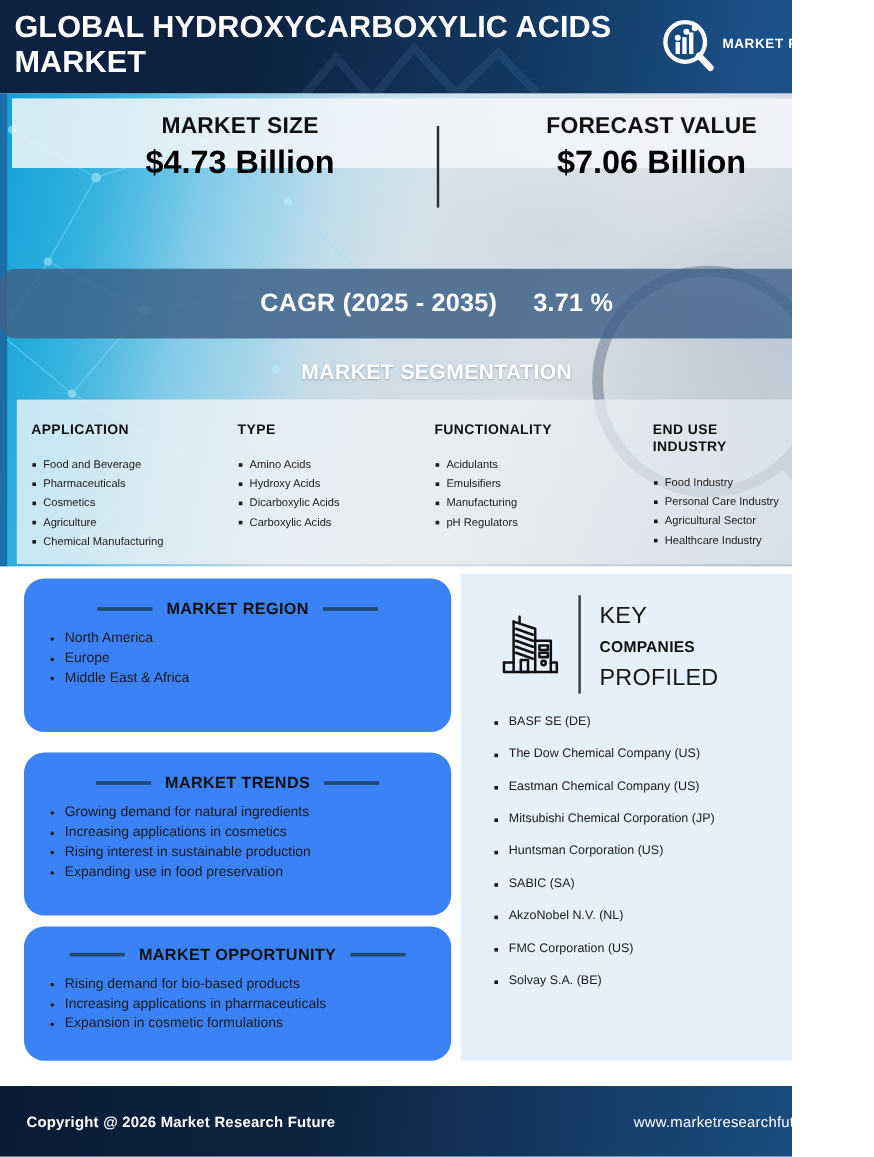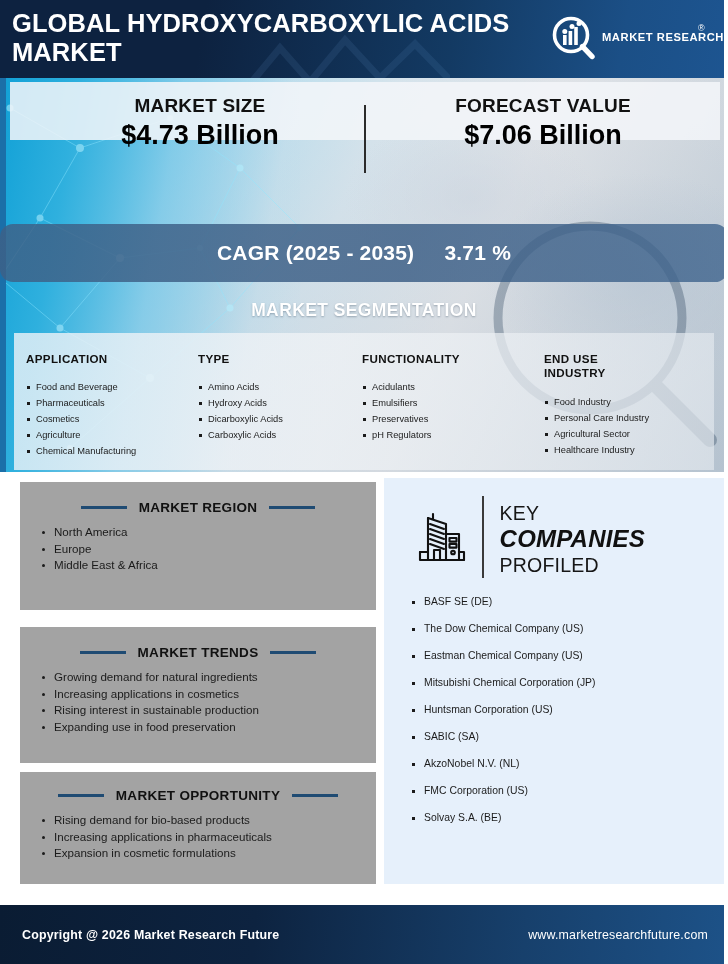--- a/index.html
+++ b/index.html
@@ -3,21 +3,21 @@
 <meta charset="utf-8">
 <style>
   * { margin:0; padding:0; box-sizing:border-box; }
   html,body { width:728px; height:964px; }
   body {
     font-family:"Liberation Sans", sans-serif;
     background:#ffffff;
     position:relative;
     overflow:hidden;
   }
-  .page { position:relative; width:724px; height:964px; overflow:hidden; }
+  .page { position:relative; width:660px; height:964px; overflow:hidden; }
 
   
   .header {
     position:absolute; left:0; top:0; width:728px; height:78px;
     background:linear-gradient(100deg,#0d2240 0%,#0d2240 28%,#133a63 62%,#1b4f86 85%,#1d5591 100%);
     overflow:hidden;
   }
   .header-deco { position:absolute; left:250px; top:34px; width:200px; height:60px; opacity:.28; }
   .header-title {
     position:absolute; left:12px; top:9px; width:510px;
@@ -98,21 +98,21 @@
     position:relative; padding-left:10px; color:#1b1b1b;
     font-size:9.3px; line-height:16px; white-space:nowrap;
   }
   .seg-list li::before {
     content:""; position:absolute; left:1px; top:7px;
     width:2.6px; height:2.6px; background:#1b1b1b;
   }
 
   
   .panel {
-    position:absolute; background:#a3a3a3;
+    position:absolute; background:#3b82f6;border-radius:17px;
   }
   .panel-title {
     display:flex; align-items:center; justify-content:center; gap:12px;
     color:#111111; font-size:13.5px; font-weight:bold; letter-spacing:.3px;
     text-transform:uppercase;
   }
   .rule { display:block; width:46px; height:2.4px; background:#1f4b73; }
   .bullets { list-style:none; margin:9px 0 0 20px; }
   .bullets li {
     position:relative; padding-left:14px; color:#1b1b1b;
@@ -126,21 +126,21 @@
   
   .kc-panel {
     position:absolute; left:384px; top:478px; width:344px; height:406px;
     background:#e6f0fb;
   }
   .kc-head { position:absolute; left:22px; top:18px; display:flex; align-items:flex-end; gap:0; }
   .kc-icon { width:66px; height:66px; flex:none; }
   .kc-vrule { width:1.6px; height:82px; background:#3a3a3a; margin:0 16px 0 10px; flex:none; }
   .kc-titles { padding-top:2px; }
   .kc-t1 { color:#161616; font-size:19.5px; font-weight:400; line-height:26px; letter-spacing:.2px; }
-  .kc-t2 { color:#111111; font-size:24px; font-weight:bold; line-height:26px; letter-spacing:.2px;font-style:italic; }
+  .kc-t2 { color:#111111; font-size:13px; font-weight:bold; line-height:26px; letter-spacing:.2px; }
   .kc-t3 { color:#161616; font-size:19.5px; font-weight:400; line-height:26px; letter-spacing:.2px; }
   .kc-list { position:absolute; left:26px; top:118px; list-style:none; }
   .kc-list li {
     position:relative; padding-left:14px; color:#1b1b1b;
     font-size:10.4px; line-height:12px; margin-bottom:15px; white-space:nowrap;
   }
   .kc-list li::before {
     content:""; position:absolute; left:2px; top:5px;
     width:2.8px; height:2.8px; background:#1b1b1b;
   }
@@ -264,21 +264,21 @@
         <li>Hydroxy Acids</li>
         <li>Dicarboxylic Acids</li>
         <li>Carboxylic Acids</li>
       </ul>
     </div>
     <div class="seg-col" style="left:348px; top:19px; width:170px;">
       <div class="seg-head">FUNCTIONALITY</div>
       <ul class="seg-list">
         <li>Acidulants</li>
         <li>Emulsifiers</li>
-        <li>Preservatives</li>
+        <li>Manufacturing</li>
         <li>pH Regulators</li>
       </ul>
     </div>
     <div class="seg-col" style="left:530px; top:19px; width:165px;">
       <div class="seg-head" style="width:80px;">END USE INDUSTRY</div>
       <ul class="seg-list" style="margin-top:14px;">
         <li>Food Industry</li>
         <li>Personal Care Industry</li>
         <li>Agricultural Sector</li>
         <li>Healthcare Industry</li>

